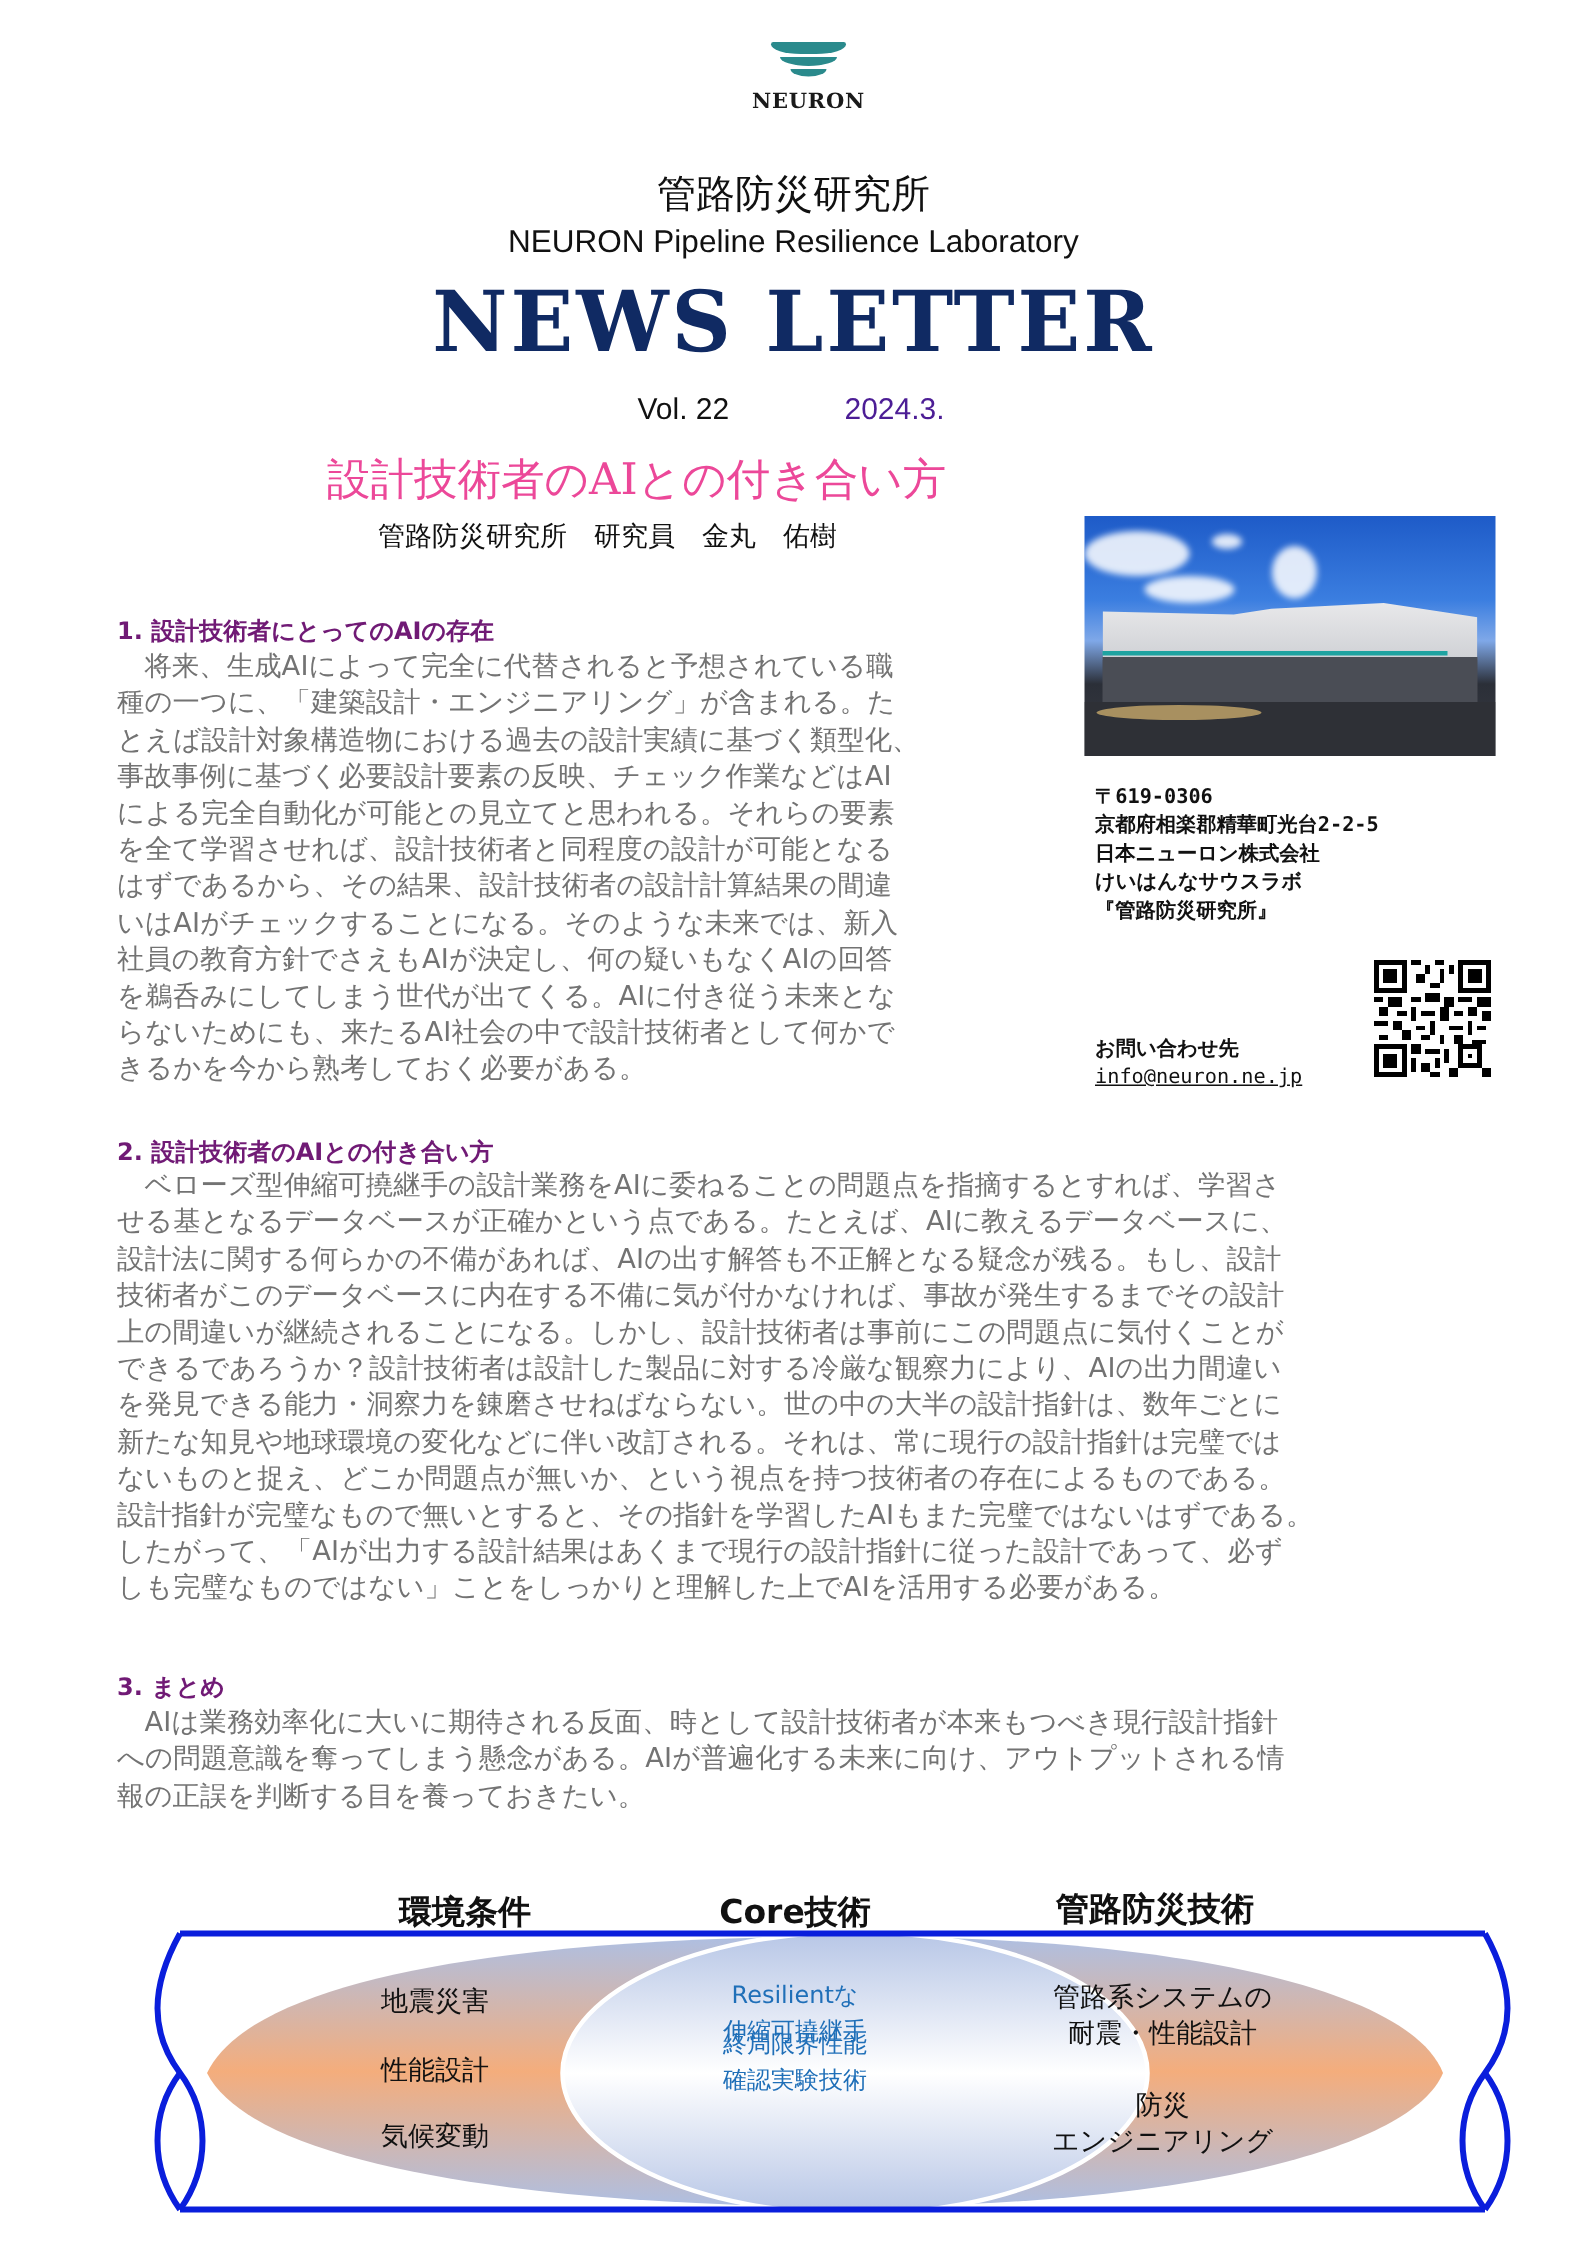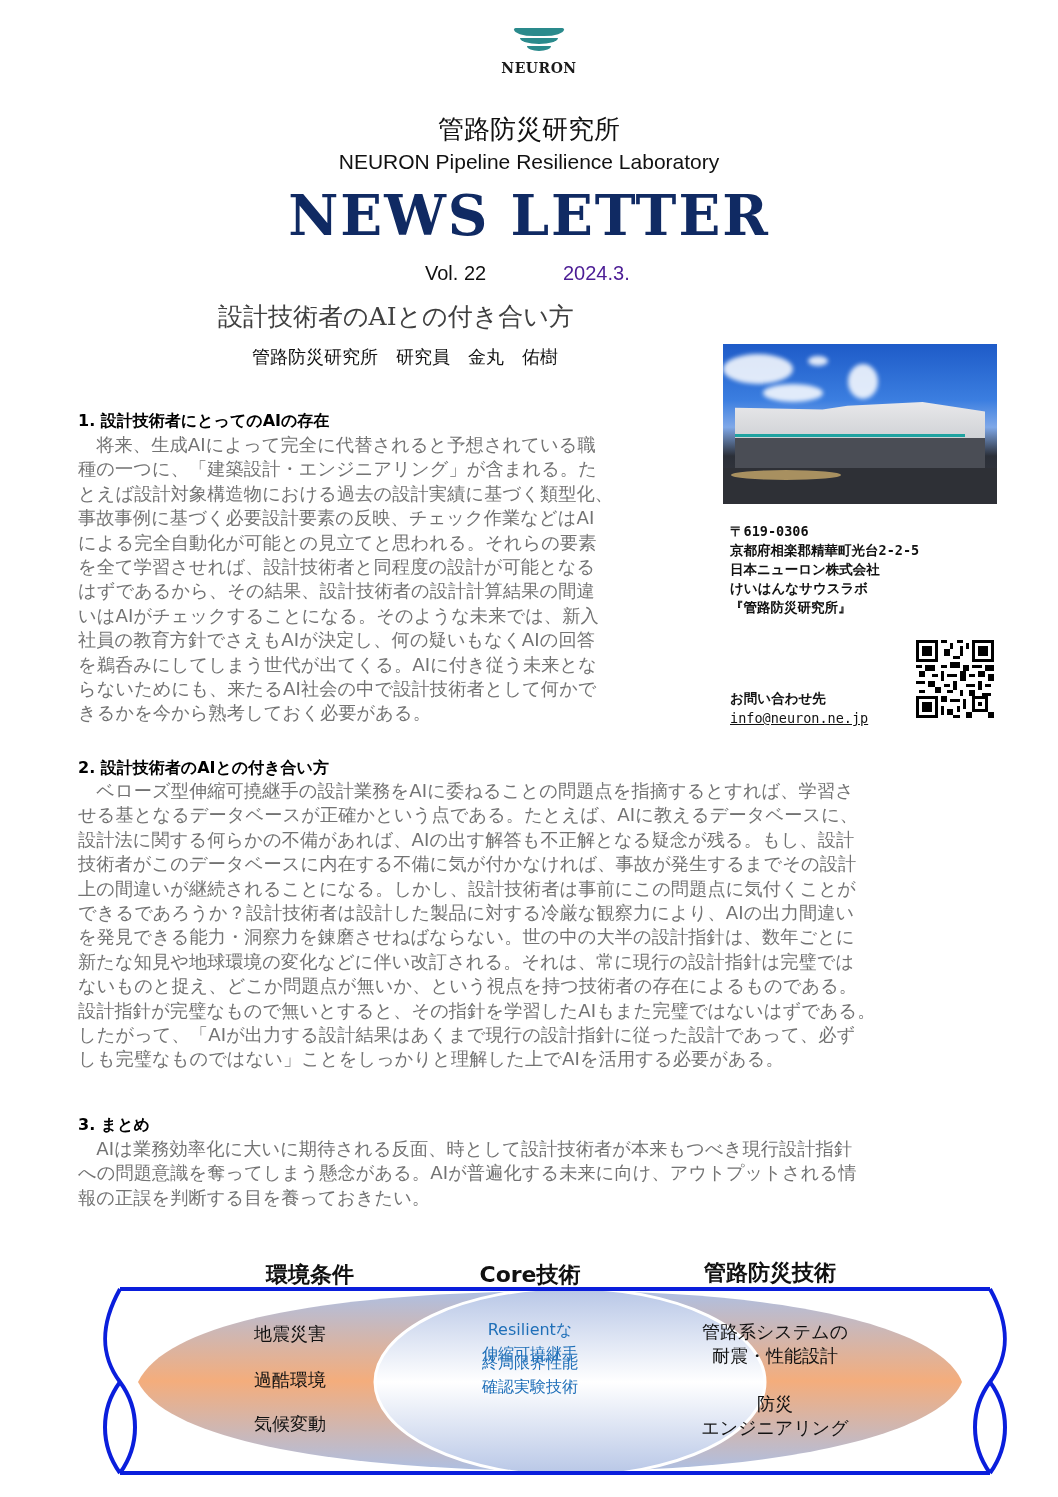--- a/index.html
+++ b/index.html
@@ -18,42 +18,42 @@
      font-family:"DejaVu Serif", serif; font-weight:bold; font-size:14px; color:#1a1a1a; letter-spacing:0.5px; }
 
   #lab-jp { left:0; width:1058px; top:112px; text-align:center; font-size:26px; font-weight:normal; color:#111; }
   #lab-en { left:0; width:1058px; top:150px; text-align:center; font-family:"Liberation Sans", sans-serif; font-size:21px; color:#111; }
   #nl-title { left:0; width:1058px; top:182px; text-align:center;
      font-family:"DejaVu Serif", serif; font-weight:900; font-size:56px; color:#102a63; letter-spacing:2px;
      transform:scaleX(0.98); }
   #vol { left:425px; top:262px; font-family:"Liberation Sans", sans-serif; font-size:20px; color:#111; }
   #date { left:563px; top:262px; font-family:"Liberation Sans", sans-serif; font-size:20px; color:#4c1d95; }
 
-  #article-title { left:218px; top:300px; font-family:"DejaVu Serif", serif; font-size:25px; color:#404040; }
+  #article-title { left:218px; top:300px; font-family:"DejaVu Serif", serif; font-size:29px; color:#ec4899; }
   #author { left:252px; top:345px; font-family:"DejaVu Serif", serif; font-size:18px; color:#111; word-spacing:0; }
 
   
   #photo { left:723px; top:344px; width:274px; height:160px; overflow:hidden;
      background:linear-gradient(180deg,#1e5bc8 0%,#3b7ee0 35%,#7fa8e8 52%,#2b2f38 70%,#3a3c42 100%); }
   #photo .cloud { position:absolute; background:rgba(255,255,255,0.85); border-radius:50%; filter:blur(2px); }
   #photo .bldg-upper { position:absolute; left:12px; top:58px; width:250px; height:38px;
      background:linear-gradient(180deg,#e8e8ea,#cfd1d5); clip-path:polygon(0 15%,35% 20%,45% 10%,75% 0,100% 25%,100% 100%,0 100%); }
   #photo .stripe { position:absolute; left:12px; top:90px; width:230px; height:3px; background:#1fa3a1; }
   #photo .bldg-lower { position:absolute; left:12px; top:94px; width:250px; height:30px; background:#4a4d55; }
   #photo .ground { position:absolute; left:0; top:124px; width:274px; height:36px; background:#2e3036; }
   #photo .lawn { position:absolute; left:8px; top:126px; width:110px; height:10px; background:#a89060; border-radius:50%; }
 
   
   #address { left:730px; top:522px; font-family:"DejaVu Sans Mono", monospace; font-weight:bold; font-size:13.5px; line-height:19px; color:#111; }
   #contact-label { left:730px; top:690px; font-family:"DejaVu Sans Mono", monospace; font-weight:bold; font-size:13.5px; color:#111; }
   #contact-email { left:730px; top:710px; font-family:"DejaVu Sans Mono", monospace; font-size:13.5px; color:#111; text-decoration:underline; }
   #qr { left:916px; top:638px; width:78px; height:82px; }
 
   
-  .sec-head { position:absolute; font-family:"DejaVu Sans", sans-serif; font-weight:bold; font-size:16px; color:#000000; }
+  .sec-head { position:absolute; font-family:"DejaVu Sans", sans-serif; font-weight:bold; font-size:16px; color:#701a75; }
   .para { position:absolute; font-family:"DejaVu Sans", sans-serif; font-size:18.2px; line-height:24.4px; color:#737373; white-space:pre; letter-spacing:0.1px; }
 
   #s1-head { left:78px; top:411px; }
   #s1-body { left:78px; top:433px; }
   #s2-head { left:78px; top:758px; }
   #s2-body { left:78px; top:779px; }
   #s3-head { left:78px; top:1115px; }
   #s3-body { left:78px; top:1137px; }
 
   
@@ -231,21 +231,21 @@
   <line x1="20" y1="188" x2="890" y2="188" stroke="#0a1edc" stroke-width="4"></line>
 
   <path d="M20 4 C 0 40, 0 70, 20 97 C 40 124, 40 160, 20 188" fill="none" stroke="#0a1edc" stroke-width="4"></path>
   <path d="M20 97 C 0 124, 0 160, 20 188" fill="none" stroke="#0a1edc" stroke-width="4"></path>
 
   <path d="M890 4 C 910 40, 910 70, 890 97 C 870 124, 870 160, 890 188" fill="none" stroke="#0a1edc" stroke-width="4"></path>
   <path d="M890 97 C 910 124, 910 160, 890 188" fill="none" stroke="#0a1edc" stroke-width="4"></path>
 </svg>
 
 <div class="dg-text dg-left" style="top:1322px;">地震災害</div>
-<div class="dg-text dg-left" style="top:1368px;">過酷環境</div>
+<div class="dg-text dg-left" style="top:1368px;">性能設計</div>
 <div class="dg-text dg-left" style="top:1412px;">気候変動</div>
 
 <div class="dg-text dg-core" style="top:1318px; white-space:pre;">Resilientな
 伸縮可撓継手</div>
 <div class="dg-text dg-core" style="top:1351px; white-space:pre;">終局限界性能
 確認実験技術</div>
 
 <div class="dg-text dg-right" style="top:1320px; white-space:pre;">管路系システムの
 耐震・性能設計</div>
 <div class="dg-text dg-right" style="top:1392px; white-space:pre;">防災

